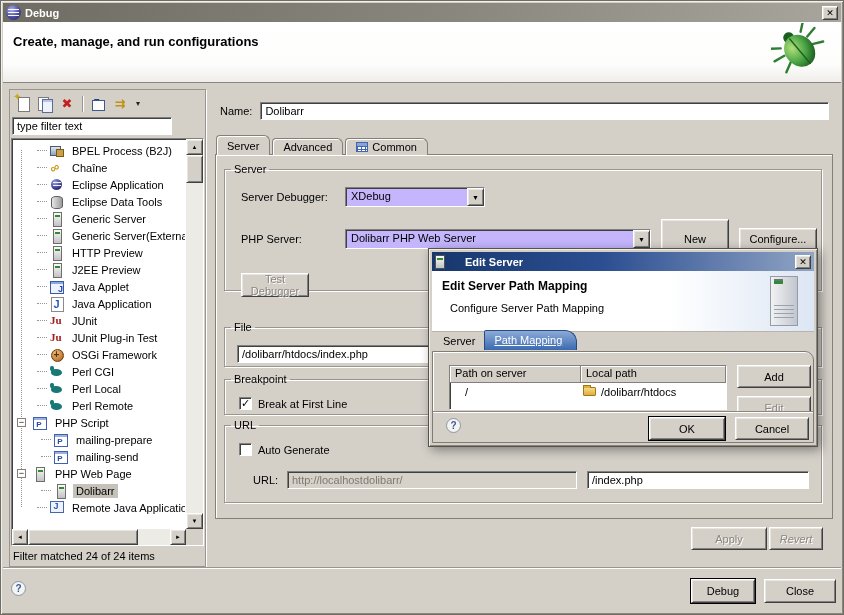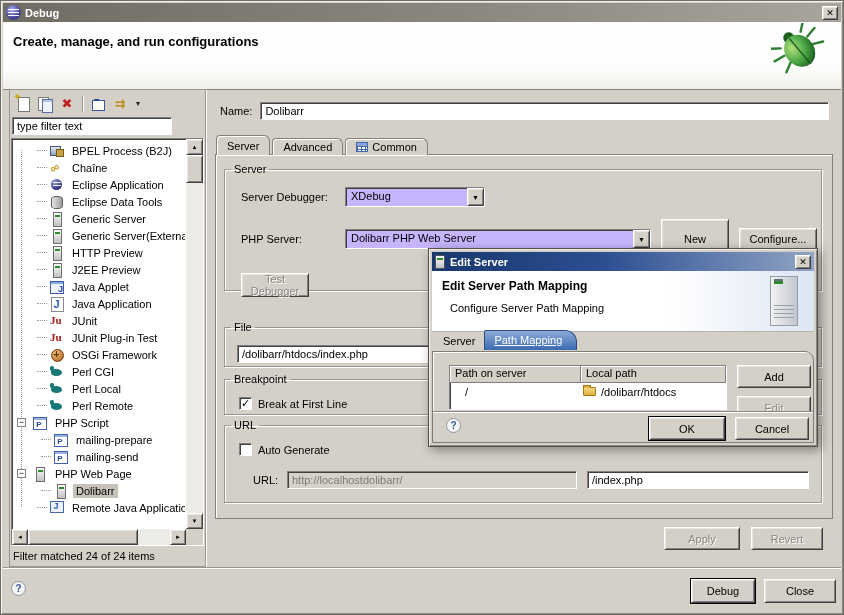--- a/index.html
+++ b/index.html
@@ -37,21 +37,21 @@
               background:linear-gradient(90deg,#6e6c63 0%,#8a877e 55%,#a8a59c 100%);
               display:flex; align-items:center; padding:0 3px; }
   .titlebar .ttext { color:#fff; font-weight:bold; font-size:11px; margin-left:4px; flex:1; }
   .eclipse-logo { width:15px; height:15px; border-radius:50%; position:relative; flex:none;
               background:radial-gradient(circle at 38% 32%,#aab2ee,#4a4aa0 55%,#22224e); }
   .eclipse-logo::after { content:""; position:absolute; left:2px; top:4px; width:11px; height:7px;
               background:repeating-linear-gradient(180deg,rgba(255,255,255,.95) 0 1px,transparent 1px 3px); }
   .xbtn { width:16px; height:14px; font-size:9px; font-weight:bold; }
 
   
-  .headerband { position:absolute; left:2px; top:21px; right:2px; height:68px;
+  .headerband { position:absolute; left:2px; top:21px; right:2px; height:61px;
                 background:linear-gradient(180deg,#ffffff 0%,#fdfdfc 70%,#efeeea 100%);
                 border-bottom:1px solid #8a8680; }
   .headerband .htitle { position:absolute; left:10px; top:12px; font-weight:bold; font-size:13px; }
   .bugwrap { position:absolute; right:14px; top:1px; }
 
   
   .left-panel { position:absolute; left:8px; top:88px; width:197px; height:478px;
                 border:1px solid #9a968e; box-shadow:1px 1px 0 #fff; background:#d4d0c8;
                 display:flex; flex-direction:column; }
   .ltoolbar { height:27px; display:flex; align-items:center; padding-left:4px; gap:4px; flex:none; }
@@ -152,38 +152,38 @@
   .btn-testdebugger { width:68px; height:24px; margin:14px 0 0 16px; }
   .fs-file { position:absolute; left:8px; top:166px; right:10px; height:46px; }
   .fs-file .inp { position:absolute; left:12px; top:12px; width:574px; }
   .fs-break { position:absolute; left:8px; top:218px; right:10px; height:42px; }
   .cbrow { display:flex; align-items:center; gap:6px; margin:12px 0 0 14px; }
   .fs-url { position:absolute; left:8px; top:264px; right:10px; height:84px; }
   .url-row { position:absolute; left:28px; top:40px; display:flex; align-items:center; }
   .url-row .ulabel { width:34px; }
   .inp-urlbase { width:290px; }
   .inp-urlpath { width:222px; margin-left:10px; }
-  .apply-row { position:absolute; right:14px; top:438px; display:flex; gap:11px;align-items:flex-end; }
+  .apply-row { position:absolute; right:14px; top:438px; display:flex; gap:2px;align-items:flex-end; }
   .btn-apply { width:76px; height:23px; }
-  .btn-revert { width:72px; height:23px; }
+  .btn-revert { width:54px; height:23px;font-style:italic; }
 
   
   .fsep { position:absolute; left:2px; top:566px; right:2px; height:2px; border-top:1px solid #9a968e; border-bottom:1px solid #fff; }
   .fhelp { position:absolute; left:10px; top:580px; }
   .footer-btns { position:absolute; right:7px; top:578px; display:flex; gap:9px; }
   .btn-debug { width:64px; height:24px; }
   .btn-close { width:72px; height:24px; }
 
   
   .dlg { position:absolute; left:427px; top:247px; width:390px; height:199px; z-index:40;
          background:#d4d0c8; border:1px solid #55524b; padding:3px;
          box-shadow: inset 1px 1px 0 #f0eee8, inset -1px -1px 0 #8a8680, 3px 3px 10px rgba(0,0,0,.4); }
   .dtitle { position:relative; height:19px; background:linear-gradient(90deg,#17376c 0%,#2c4f92 45%,#90a4c4 100%);
             display:flex; align-items:center; padding:0 3px; }
-  .dtitle .ttext { color:#fff; font-weight:bold; font-size:11px; margin-left:5px; flex:1; }
+  .dtitle .ttext { color:#fff; font-weight:bold; font-size:11px; margin-left:20px; flex:1; }
   .mini-server { width:10px; height:14px; background:linear-gradient(180deg,#fafafa,#c2c2c2); border:1px solid #50505a; position:relative; flex:none; }
   .mini-server::after { content:""; position:absolute; left:1px; top:2px; right:1px; height:2px; background:#2e8b2e; }
   .dheader { position:relative; height:61px; background:linear-gradient(90deg,#ffffff 0%,#ffffff 62%,#dde6f4 100%); border-bottom:1px solid #b8b4ac; }
   .dheader .dh1 { position:absolute; left:10px; top:8px; font-weight:bold; font-size:12px; }
   .dheader .dh2 { position:absolute; left:18px; top:31px; font-size:11px; }
   .tower { position:absolute; right:16px; top:5px; width:28px; height:50px;
            background:linear-gradient(90deg,#f2f2f2,#c2c6ce); border:1px solid #949ca8; }
   .tower::before { content:""; position:absolute; left:3px; top:4px; right:14px; height:3px; background:#2e8b2e; box-shadow:0 -2px 0 #6a7280; }
   .tower::after { content:""; position:absolute; left:3px; right:3px; bottom:4px; height:16px;
            background:repeating-linear-gradient(180deg,#9aa2ae 0 1px,transparent 1px 4px); }

